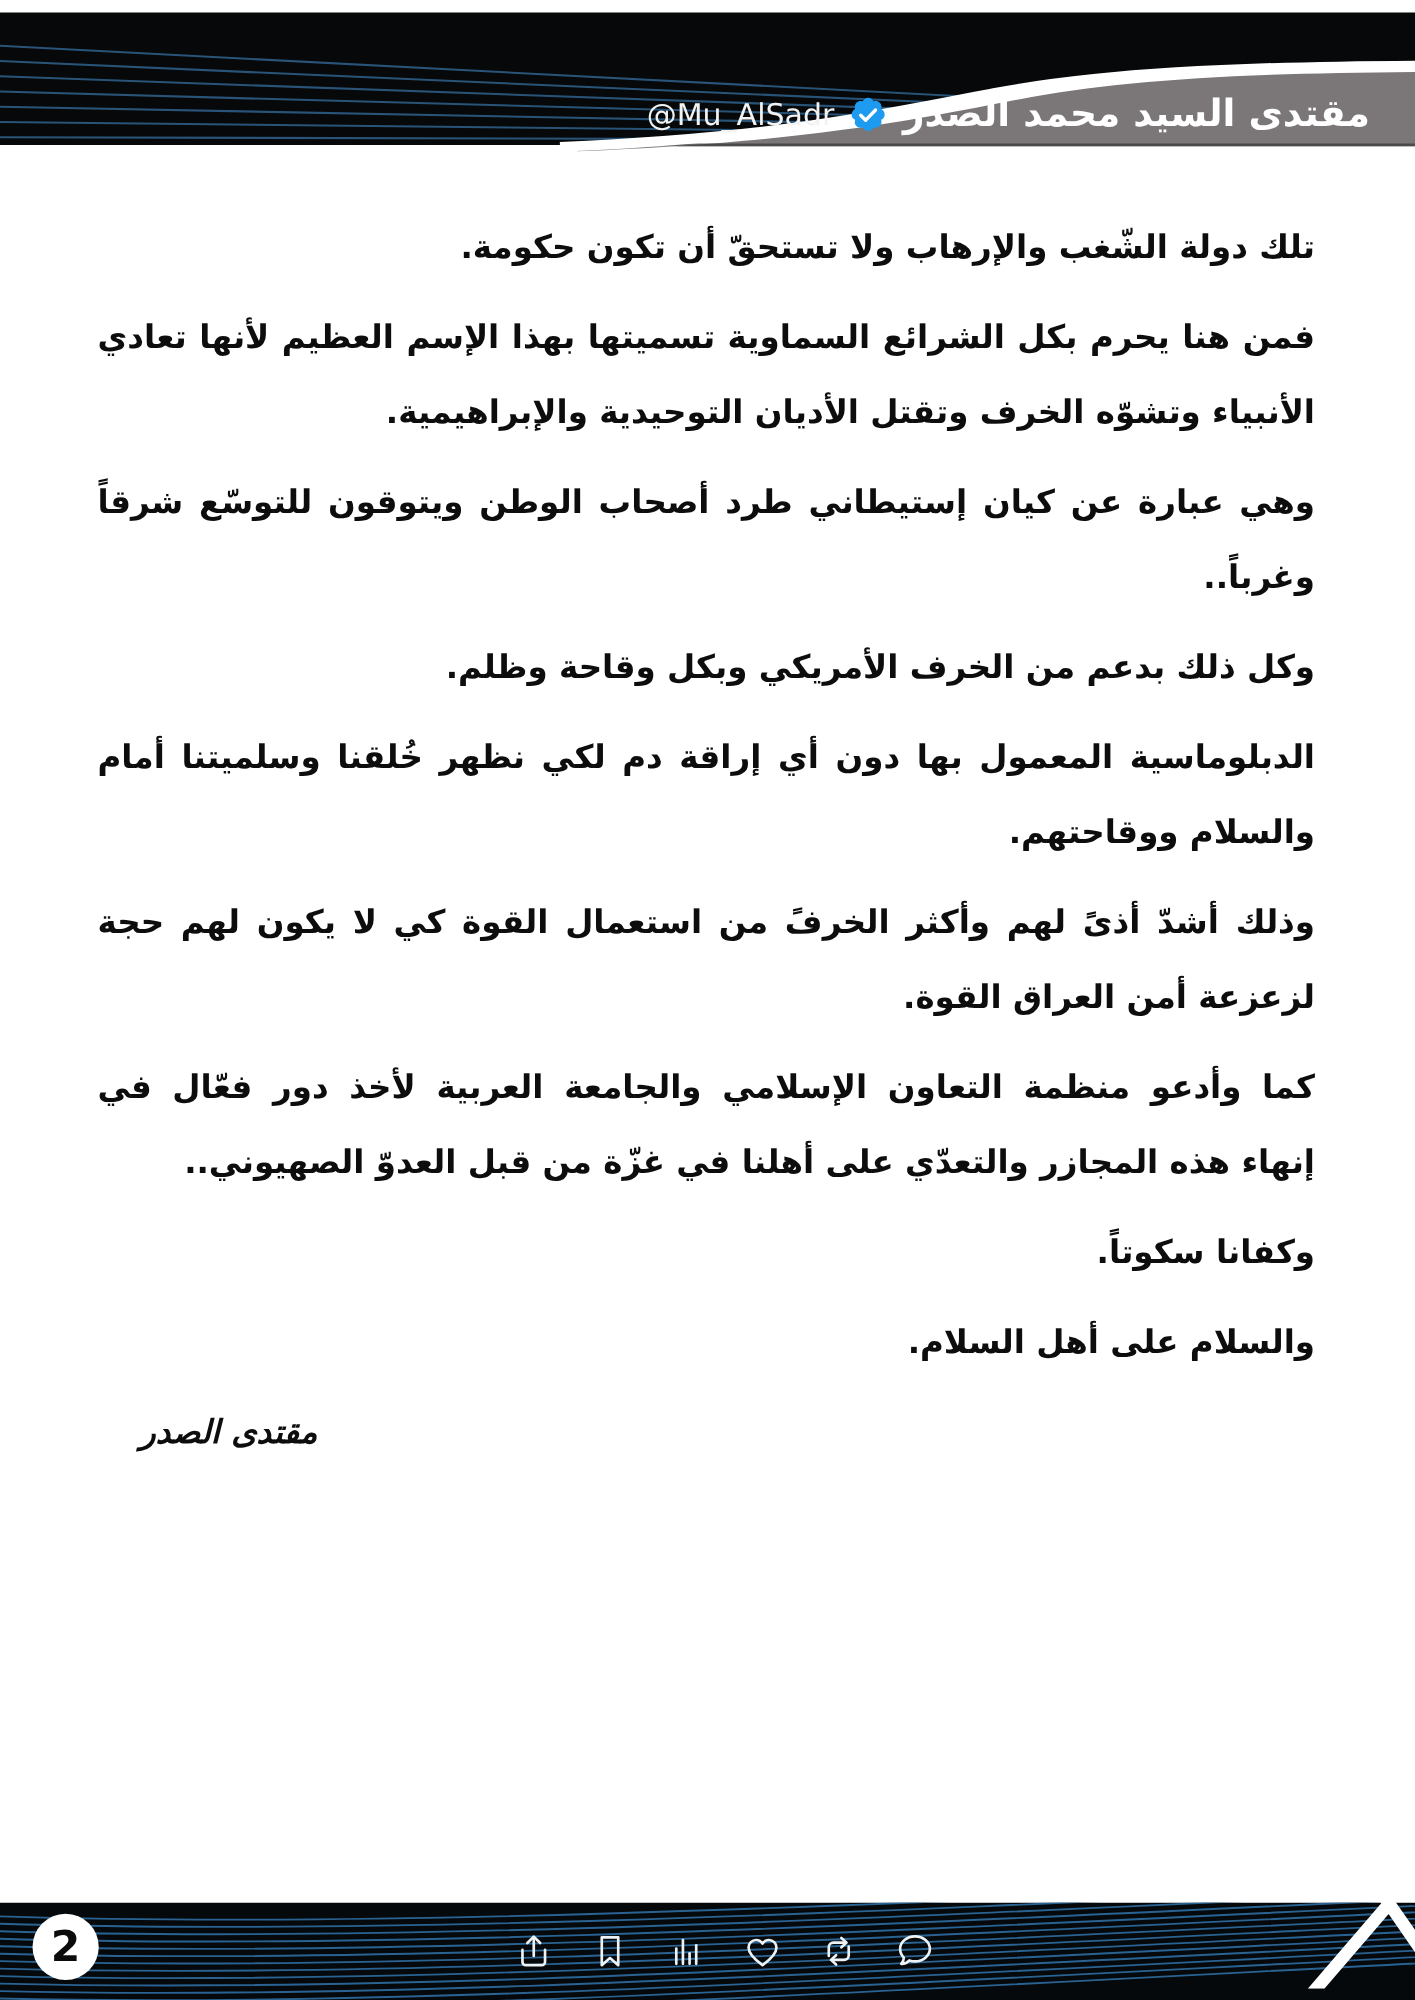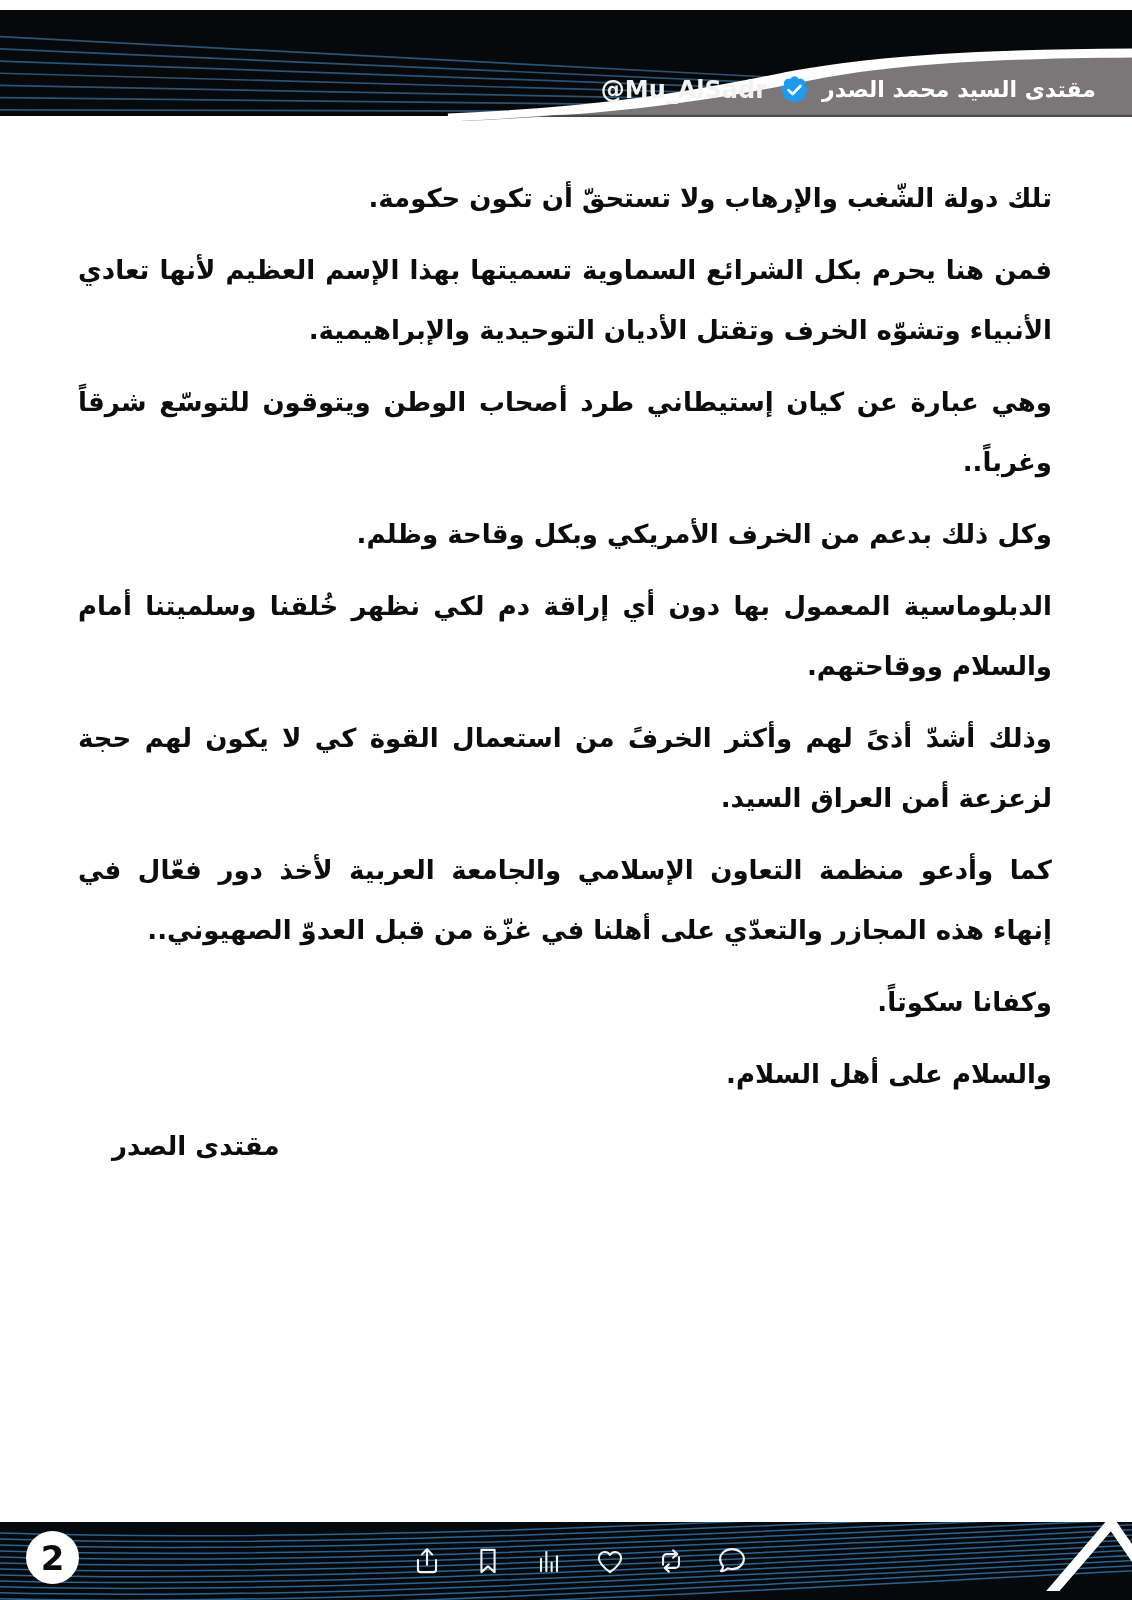--- a/index.html
+++ b/index.html
@@ -3,32 +3,32 @@
 <meta charset="utf-8">
 <style>
   html,body{margin:0;padding:0;background:#ffffff;}
   .page{position:relative;width:1132px;height:1600px;background:#fff;overflow:hidden;
         font-family:"DejaVu Sans",sans-serif;}
 
   
   .header-art{position:absolute;top:0;left:0;}
   .header-row{position:absolute;top:74px;right:36px;display:flex;direction:rtl;
               align-items:center;gap:12px;color:#fff;}
-  .acct-name{font-size:22px;font-weight:700;letter-spacing:-.5px;}
-  .acct-handle{font-size:24px;color:#f2f2f2;direction:ltr;font-weight:700;}
+  .acct-name{font-size:30px;font-weight:700;letter-spacing:-.5px;}
+  .acct-handle{font-size:24px;color:#f2f2f2;direction:ltr;font-weight:400;}
   .badge{width:31px;height:31px;display:inline-flex;}
 
   
   .post-body{position:absolute;top:156px;left:66px;right:68px;direction:rtl;
              color:#0d0d0d;font-weight:700;font-size:26px;}
   .para{margin:12px;}
   .line{line-height:60px;text-align:right;}
   .line.full{text-align:justify;text-align-last:justify;}
   .sig{position:absolute;top:1116px;left:112px;font-size:26px;font-weight:700;
-       line-height:60px;color:#0d0d0d;direction:rtl;}
+       line-height:60px;color:#0d0d0d;direction:rtl;font-style:italic;}
 
   
   .footer-art{position:absolute;left:0;top:1522px;}
   .page-circle{position:absolute;left:26px;top:1531px;width:53px;height:53px;
                border-radius:50%;background:#fff;display:flex;align-items:center;
                justify-content:center;font-size:34px;font-weight:700;color:#0b0b0b;}
   .actions{position:absolute;left:410px;top:1544px;display:flex;gap:27px;}
   .action{width:34px;height:34px;display:inline-flex;}
   .action svg{width:34px;height:34px;stroke:#eef2f5;stroke-width:2;fill:none;
               stroke-linecap:round;stroke-linejoin:round;}
@@ -85,21 +85,21 @@
       </div>
       <div class="para">
         <div class="line">وكل ذلك بدعم من الخرف الأمريكي وبكل وقاحة وظلم.</div>
       </div>
       <div class="para">
         <div class="line full">الدبلوماسية المعمول بها دون أي إراقة دم لكي نظهر خُلقنا وسلميتنا أمام</div>
         <div class="line">والسلام ووقاحتهم.</div>
       </div>
       <div class="para">
         <div class="line full">وذلك أشدّ أذىً لهم وأكثر الخرفً من استعمال القوة كي لا يكون لهم حجة</div>
-        <div class="line">لزعزعة أمن العراق السيد.</div>
+        <div class="line">لزعزعة أمن العراق القوة.</div>
       </div>
       <div class="para">
         <div class="line full">كما وأدعو منظمة التعاون الإسلامي والجامعة العربية لأخذ دور فعّال في</div>
         <div class="line">إنهاء هذه المجازر والتعدّي على أهلنا في غزّة من قبل العدوّ الصهيوني..</div>
       </div>
       <div class="para">
         <div class="line">وكفانا سكوتاً.</div>
       </div>
       <div class="para">
         <div class="line">والسلام على أهل السلام.</div>

